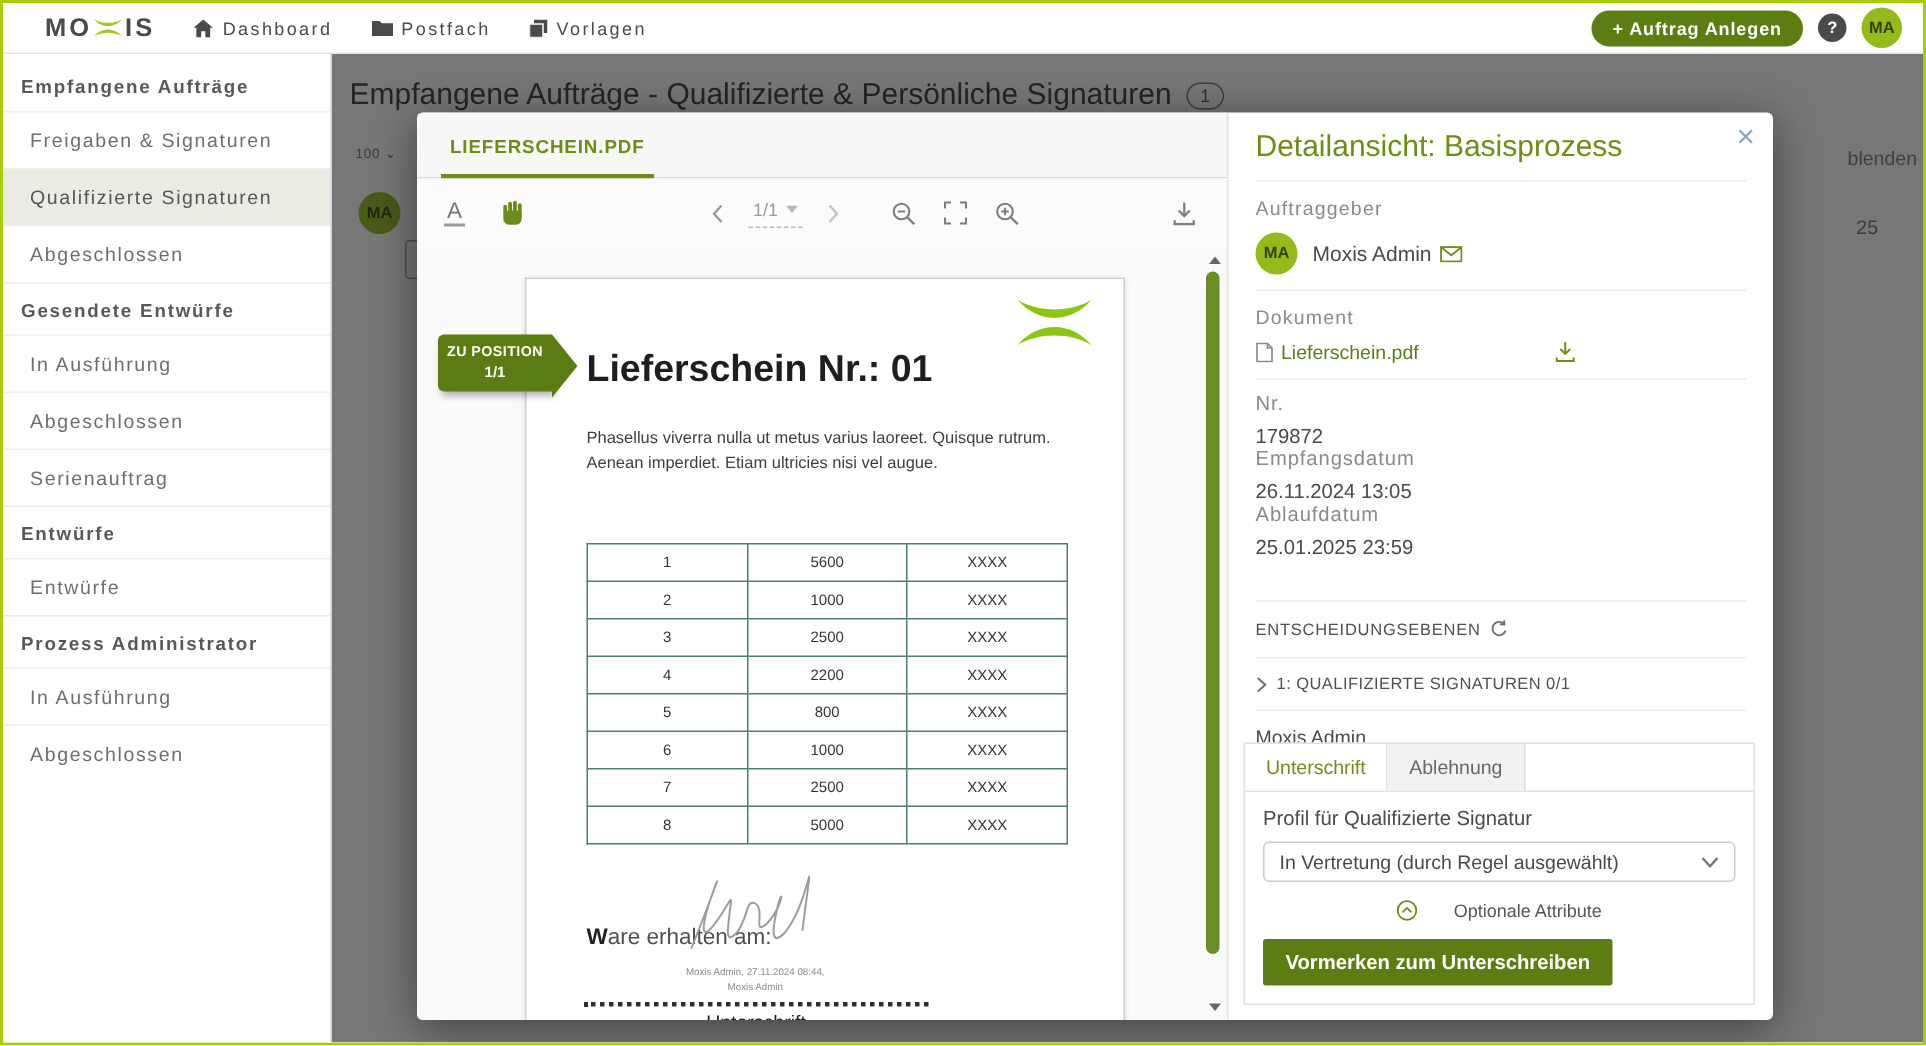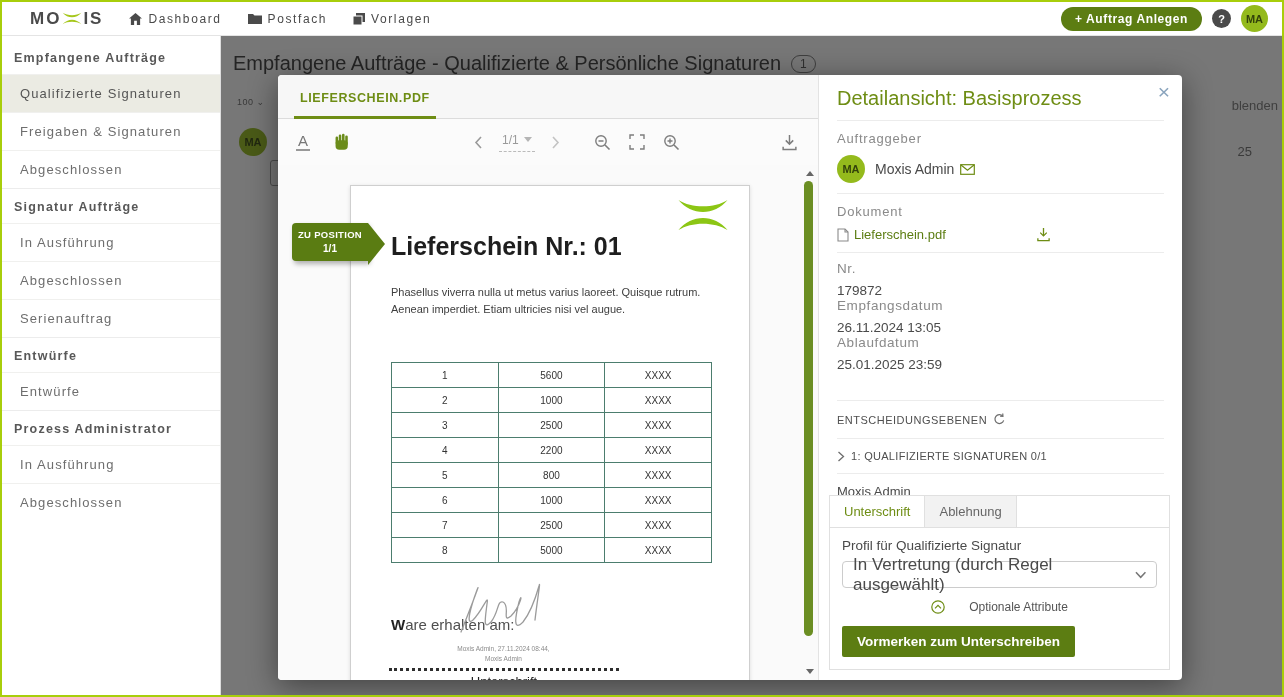--- a/index.html
+++ b/index.html
@@ -142,21 +142,21 @@
   .signbox { position:absolute; left:10px; right:12px; bottom:10px;
     border:1px solid #e0e0e0; background:#fff; }
   .signtabs { display:flex; border-bottom:1px solid #e0e0e0; }
   .stab { font-size:13px; padding:8px 14px; cursor:pointer; }
   .stab.active { color:#6e8d14; background:#fff; border-right:1px solid #e0e0e0; }
   .stab.inactive { color:#666; background:#f2f2f2; border-right:1px solid #e0e0e0; }
   .signbody { padding:10px 12px 12px; }
   .profile-label { font-size:13.5px; color:#4a4a4a; margin-bottom:8px; }
   .select { display:flex; align-items:center; justify-content:space-between;
     border:1px solid #ccc; border-radius:4px; height:27px; padding:0 10px;
-    font-size:17px; color:#4a4a4a; cursor:pointer; background:#fff; }
+    font-size:13px; color:#4a4a4a; cursor:pointer; background:#fff; }
   .optional-row { display:flex; align-items:center; justify-content:center; gap:24px;
     margin:12px 0; font-size:12px; color:#555; cursor:pointer; }
   .submit-btn { background:#5c7d12; color:#fff; border:none; font-size:13.5px;
     font-weight:bold; padding:8px 15px; border-radius:2px; cursor:pointer; }
 </style>
 </head>
 <body>
 
 <div class="viewport">
 
@@ -193,26 +193,26 @@
       <div class="help-btn">?</div>
       <div class="avatar">MA</div>
     </div>
   </div>
 
   <div class="body-row">
 
     <div class="sidebar">
       <div class="side-sec">
         <div class="side-title">Empfangene Aufträge</div>
+        <div class="side-item">Freigaben &amp; Signaturen</div>
         <div class="side-item active">Qualifizierte Signaturen</div>
-        <div class="side-item">Freigaben &amp; Signaturen</div>
         <div class="side-item">Abgeschlossen</div>
       </div>
       <div class="side-sec">
-        <div class="side-title">Signatur Aufträge</div>
+        <div class="side-title">Gesendete Entwürfe</div>
         <div class="side-item">In Ausführung</div>
         <div class="side-item">Abgeschlossen</div>
         <div class="side-item">Serienauftrag</div>
       </div>
       <div class="side-sec">
         <div class="side-title">Entwürfe</div>
         <div class="side-item">Entwürfe</div>
       </div>
       <div class="side-sec">
         <div class="side-title">Prozess Administrator</div>

